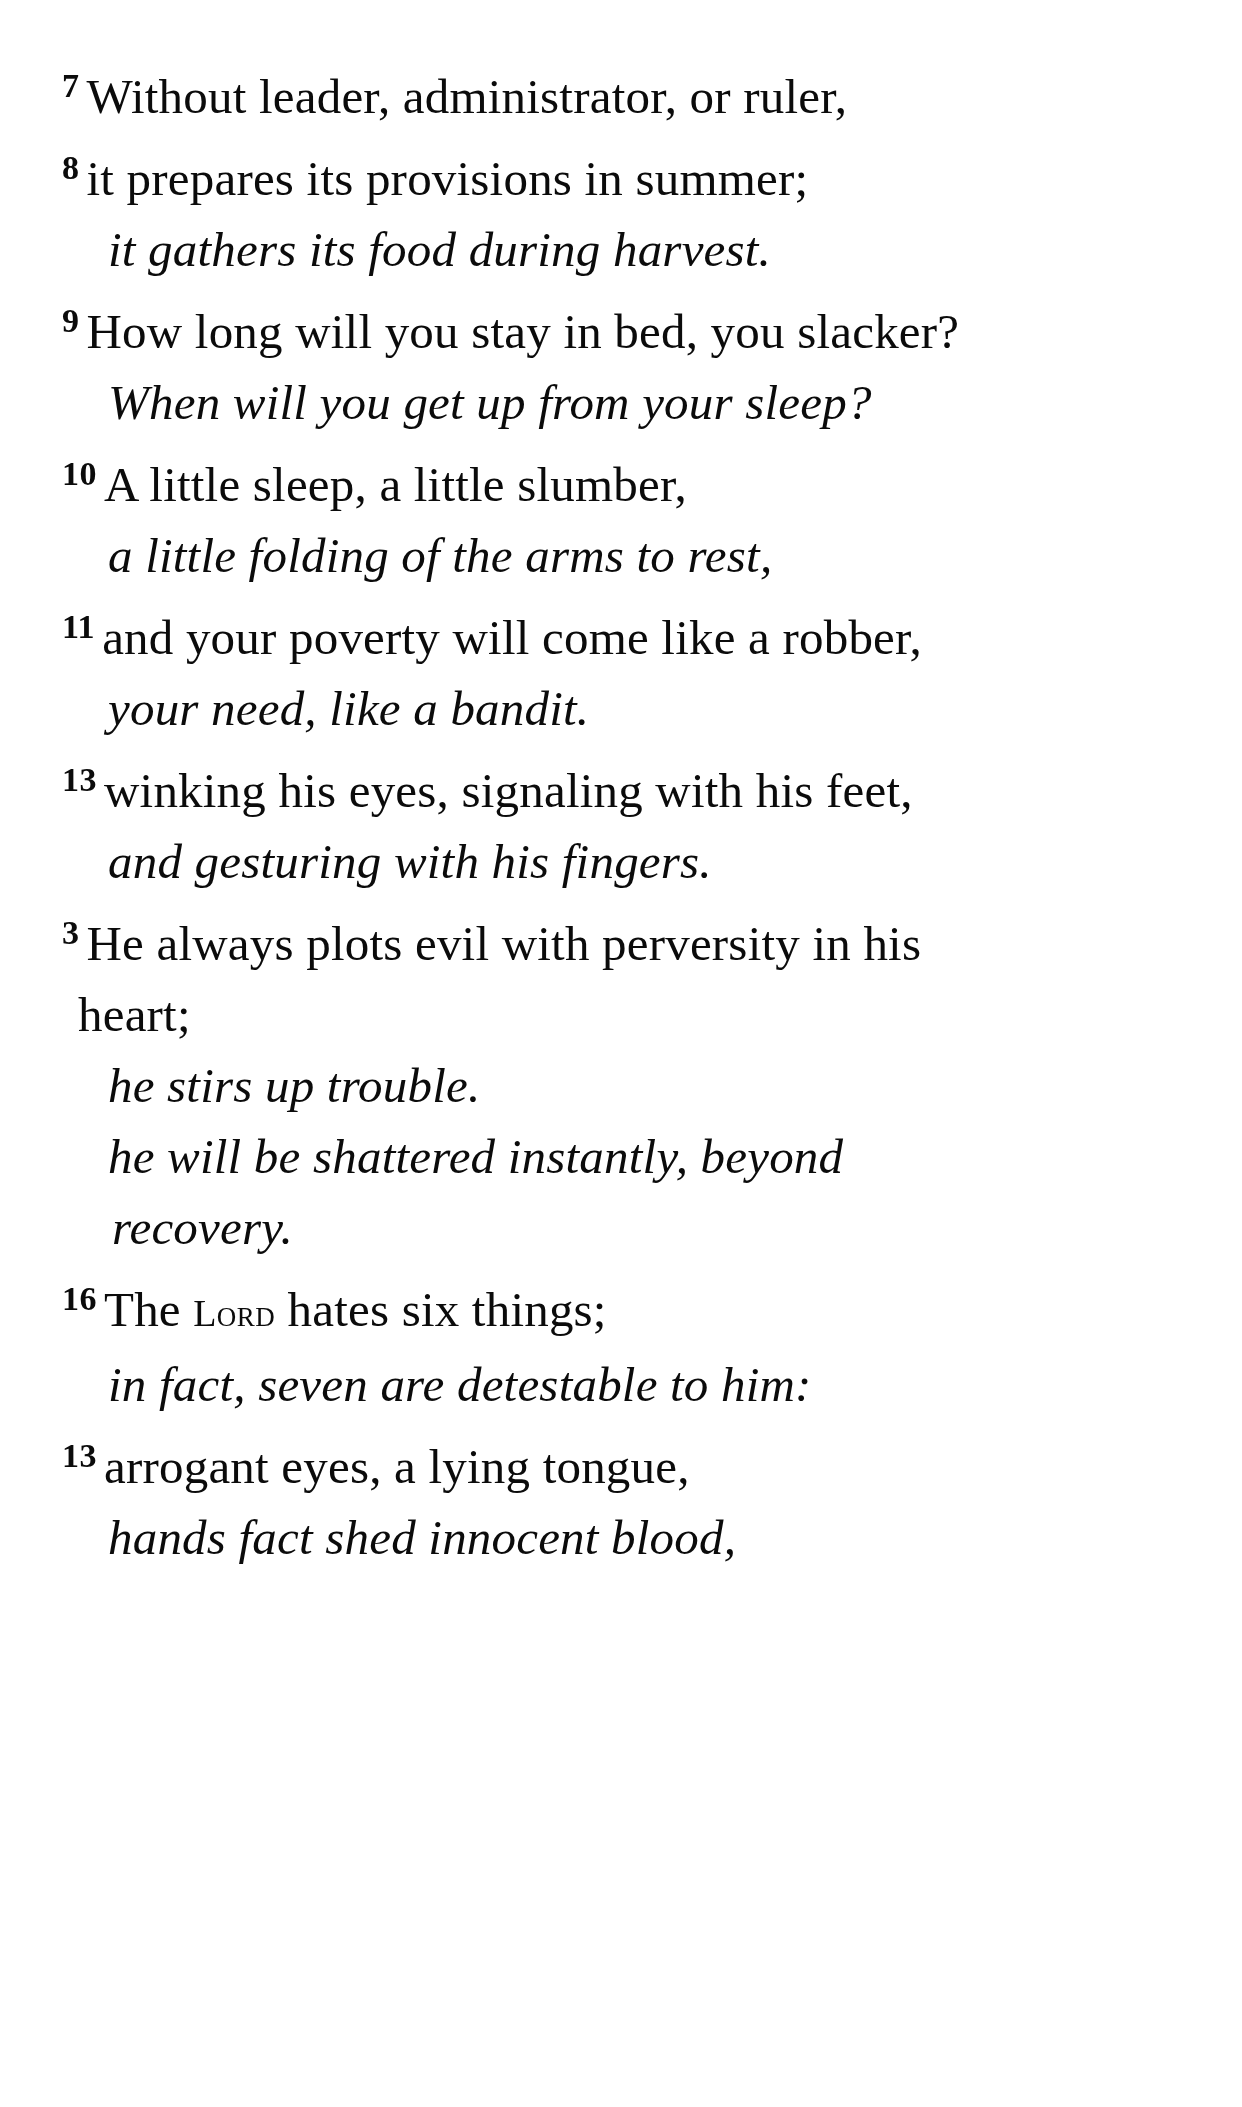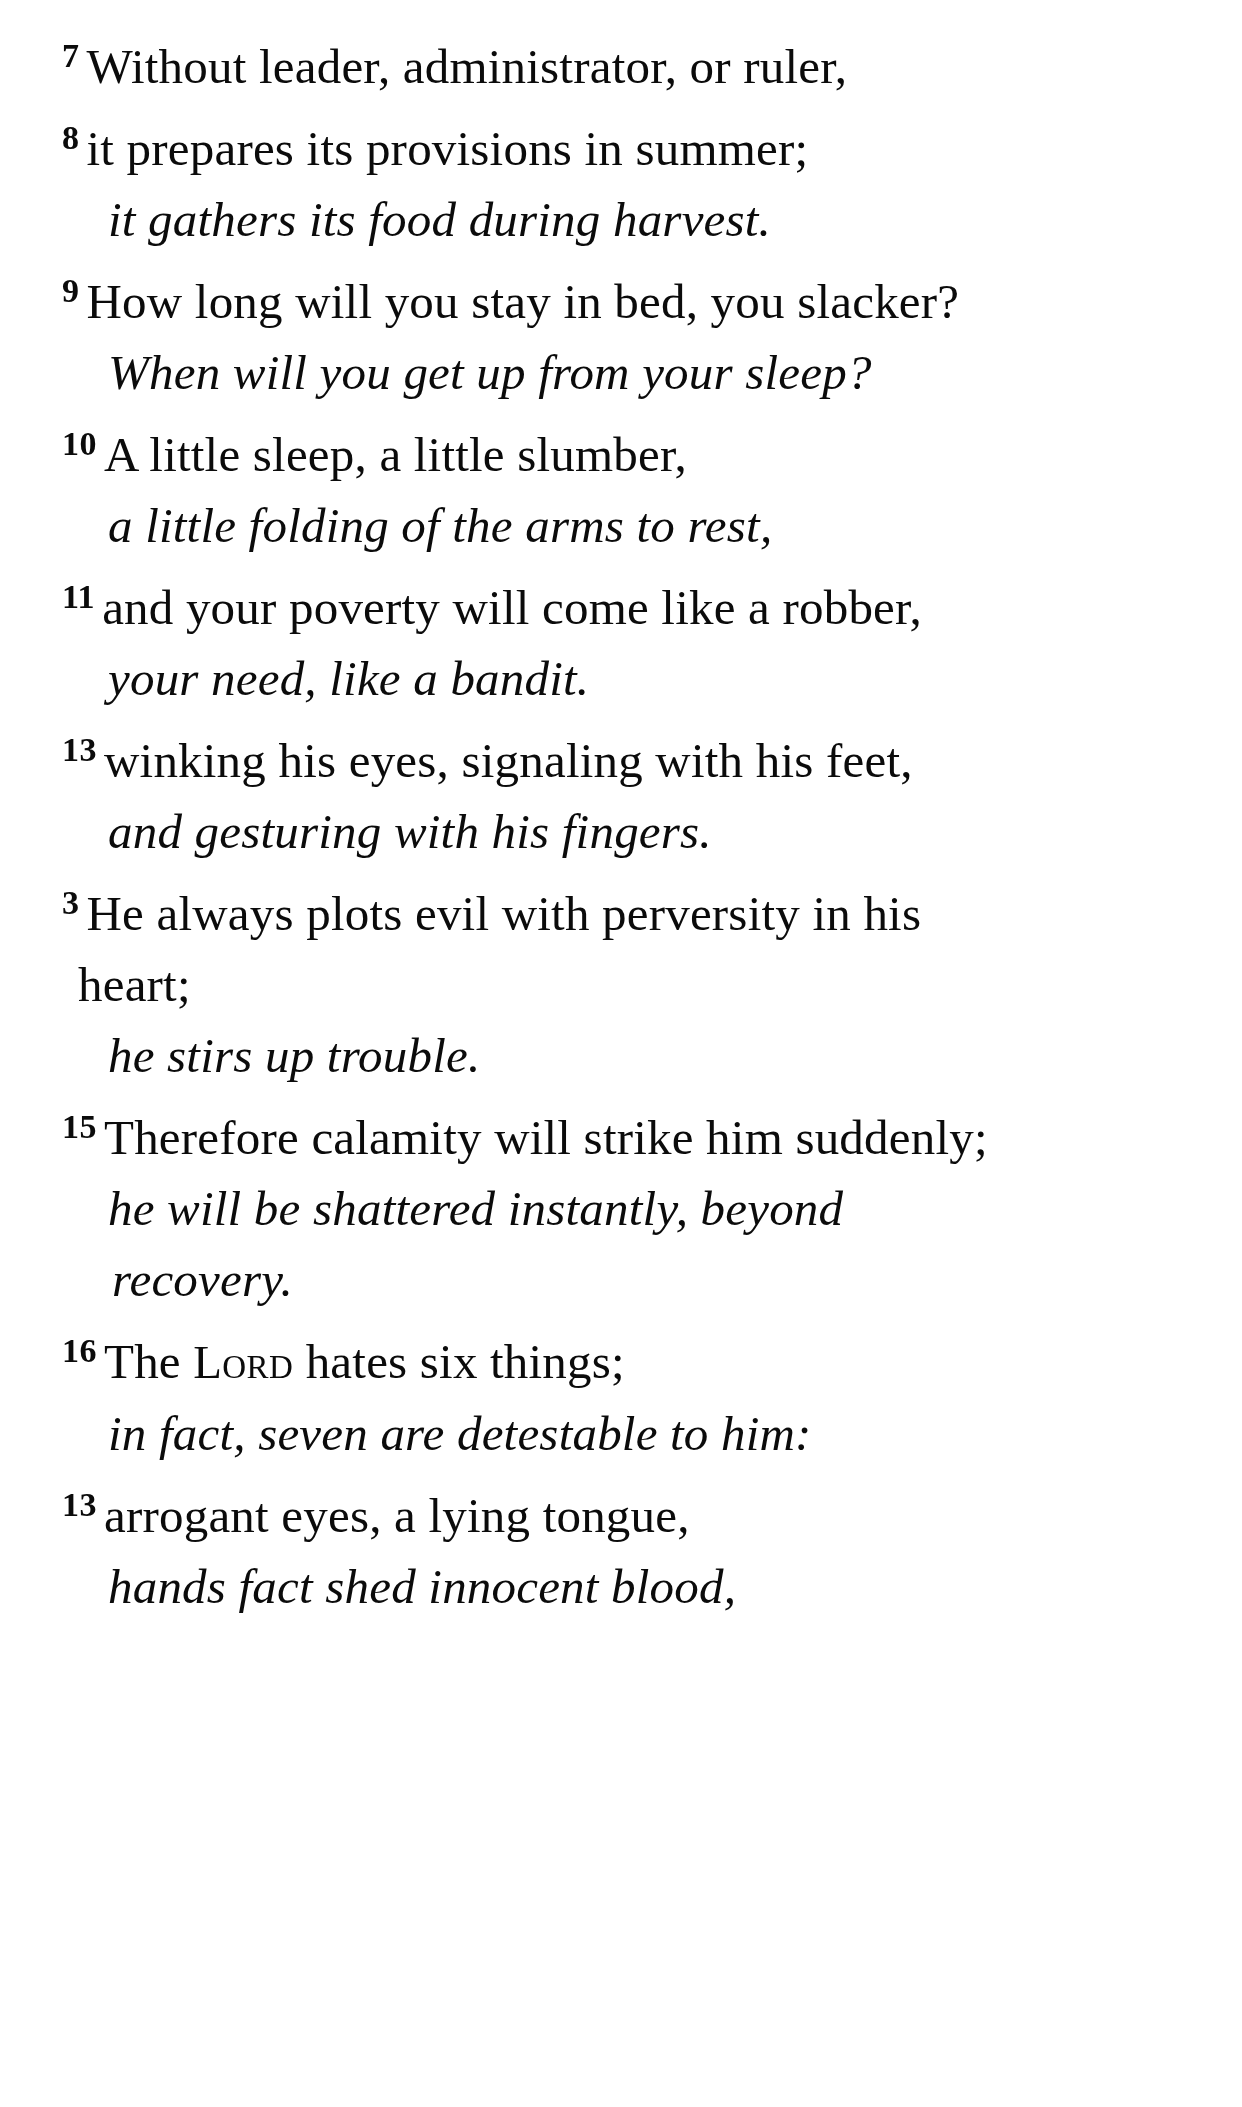--- a/index.html
+++ b/index.html
@@ -11,21 +11,21 @@
     width: 1242px;
     height: 2107px;
     font-family: "Liberation Serif", "DejaVu Serif", serif;
     color: #0b0b0b;
     overflow: hidden;
   }
   .page {
     box-sizing: border-box;
     width: 1034px;
     height: 2107px;
-    padding: 20px 40px 0 78px;
+    padding: 50px 40px 0 78px;
     background: #ffffff;
   }
   .verse {
     margin: 0;
     padding: 0;
   }
   .line {
     font-size: 49px;
     line-height: 71px;
     letter-spacing: 0.2px;
@@ -43,21 +43,21 @@
   }
   .vnum {
     font-weight: bold;
     font-size: 34px;
     vertical-align: 16px;
     letter-spacing: 0.5px;
     margin-right: 7px;
   }
   .smallcaps {
     font-variant: small-caps;
-    font-size: 47px;
+    font-size: 38px;
     letter-spacing: 0.4px;
   }
 </style>
 </head>
 <body>
 
 <div class="page">
 
   <div class="verse">
     <p class="line first"><span class="vnum">7</span><span>Without leader, administrator, or ruler,</span></p>
@@ -88,21 +88,20 @@
     <p class="line first"><span class="vnum">13</span><span>winking his eyes, signaling with his feet,</span></p>
     <p class="line cont"><span>and gesturing with his fingers.</span></p>
   </div>
 
   <div class="verse">
     <p class="line first"><span class="vnum">3</span><span>He always plots evil with perversity in his heart;</span></p>
     <p class="line cont"><span>he stirs up trouble.</span></p>
   </div>
 
   <div class="verse">
-    <p class="line first"><span class="vnum">15</span><span>Therefore calamity will strike him suddenly;</span></p>
     <p class="line cont"><span>he will be shattered instantly, beyond recovery.</span></p>
   </div>
 
   <div class="verse">
     <p class="line first"><span class="vnum">16</span><span>The </span><span class="smallcaps">Lord</span><span> hates six things;</span></p>
     <p class="line cont"><span>in fact, seven are detestable to him:</span></p>
   </div>
 
   <div class="verse">
     <p class="line first"><span class="vnum">13</span><span>arrogant eyes, a lying tongue,</span></p>

